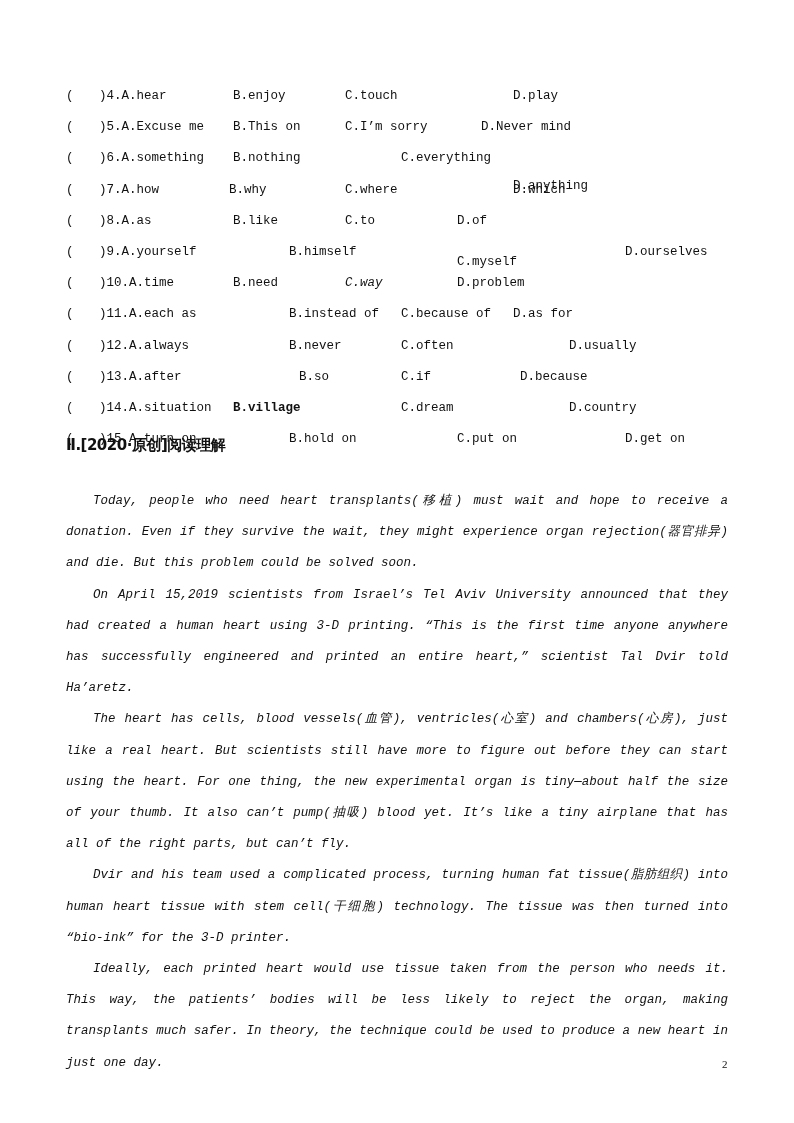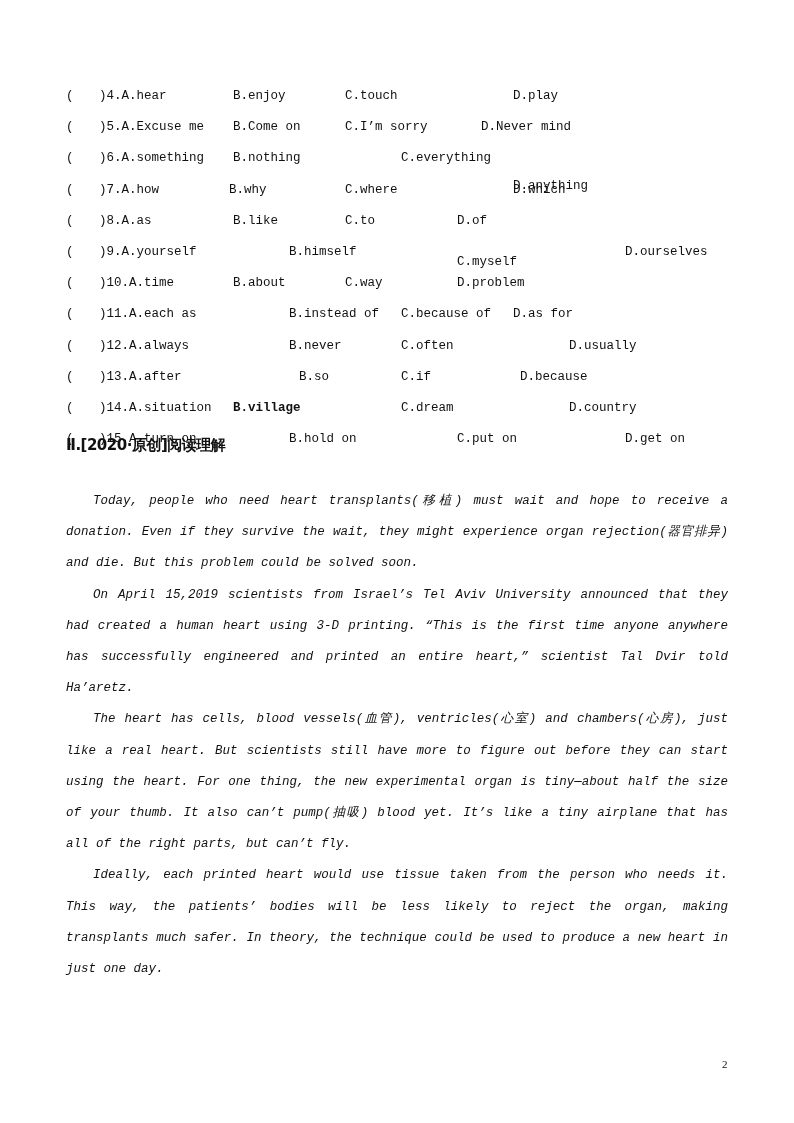--- a/index.html
+++ b/index.html
@@ -22,21 +22,21 @@
     <div class="q-row" style="top: 86px;">
       <span class="paren-open">(</span>
       <span class="paren-close-num">)4.<span style="left: 120px; position: static;">A.hear</span></span>
       <span style="left: 233px;">B.enjoy</span>
       <span style="left: 345px;">C.touch</span>
       <span style="left: 513px;">D.play</span>
     </div>
     <div class="q-row" style="top: 117.2px;">
       <span class="paren-open">(</span>
       <span class="paren-close-num">)5.<span style="left: 120px; position: static;">A.Excuse me</span></span>
-      <span style="left: 233px;">B.Come on</span>
+      <span style="left: 233px;">B.This on</span>
       <span style="left: 345px;">C.I’m sorry</span>
       <span style="left: 481px;">D.Never mind</span>
     </div>
     <div class="q-row" style="top: 148.4px;">
       <span class="paren-open">(</span>
       <span class="paren-close-num">)6.<span style="left: 120px; position: static;">A.something</span></span>
       <span style="left: 233px;">B.nothing</span>
       <span style="left: 401px;">C.everything</span>
       <span style="left: 513px; margin-top: 28px;">D.anything</span>
     </div>
@@ -57,22 +57,22 @@
     <div class="q-row" style="top: 242px;">
       <span class="paren-open">(</span>
       <span class="paren-close-num">)9.<span style="left: 120px; position: static;">A.yourself</span></span>
       <span style="left: 289px;">B.himself</span>
       <span style="left: 457px; margin-top: 10px;">C.myself</span>
       <span style="left: 625px;">D.ourselves</span>
     </div>
     <div class="q-row" style="top: 273.2px;">
       <span class="paren-open">(</span>
       <span class="paren-close-num">)10.<span style="left: 128px; position: static;">A.time</span></span>
-      <span style="left: 233px;">B.about</span>
-      <span style="left: 345px;">C.way</span>
+      <span style="left: 233px;">B.need</span>
+      <span style="left: 345px; font-style: italic;">C.way</span>
       <span style="left: 457px;">D.problem</span>
     </div>
     <div class="q-row" style="top: 304.4px;">
       <span class="paren-open">(</span>
       <span class="paren-close-num">)11.<span style="left: 128px; position: static;">A.each as</span></span>
       <span style="left: 289px;">B.instead of</span>
       <span style="left: 401px;">C.because of</span>
       <span style="left: 513px;">D.as for</span>
     </div>
     <div class="q-row" style="top: 335.6px;">
@@ -104,16 +104,17 @@
       <span style="left: 625px;">D.get on</span>
     </div>
   </div>
 
 <div class="section-title">Ⅱ.[2020·原创]阅读理解</div>
 
 <div class="passage" style="top:486px;">
   <p class="para">Today, people who need heart transplants(移植) must wait and hope to receive a donation. Even if they survive the wait, they might experience organ rejection(器官排异) and die. But this problem could be solved soon.</p>
   <p class="para">On April 15,2019 scientists from Israel’s Tel Aviv University announced that they had created a human heart using 3-D printing. “This is the first time anyone anywhere has successfully engineered and printed an entire heart,” scientist Tal Dvir told Ha’aretz.</p>
   <p class="para">The heart has cells, blood vessels(血管), ventricles(心室) and chambers(心房), just like a real heart. But scientists still have more to figure out before they can start using the heart. For one thing, the new experimental organ is tiny—about half the size of your thumb. It also can’t pump(抽吸) blood yet. It’s like a tiny airplane that has all of the right parts, but can’t fly.</p>
+  <p class="para">Dvir and his team used a complicated process, turning human fat tissue(脂肪组织) into human heart tissue with stem cell(干细胞) technology. The tissue was then turned into “bio-ink” for the 3-D printer.</p>
   <p class="para">Ideally, each printed heart would use tissue taken from the person who needs it. This way, the patients’ bodies will be less likely to reject the organ, making transplants much safer. In theory, the technique could be used to produce a new heart in just one day.</p>
 </div>
 
 <div class="page-number">2</div>
 
 </body></html>

